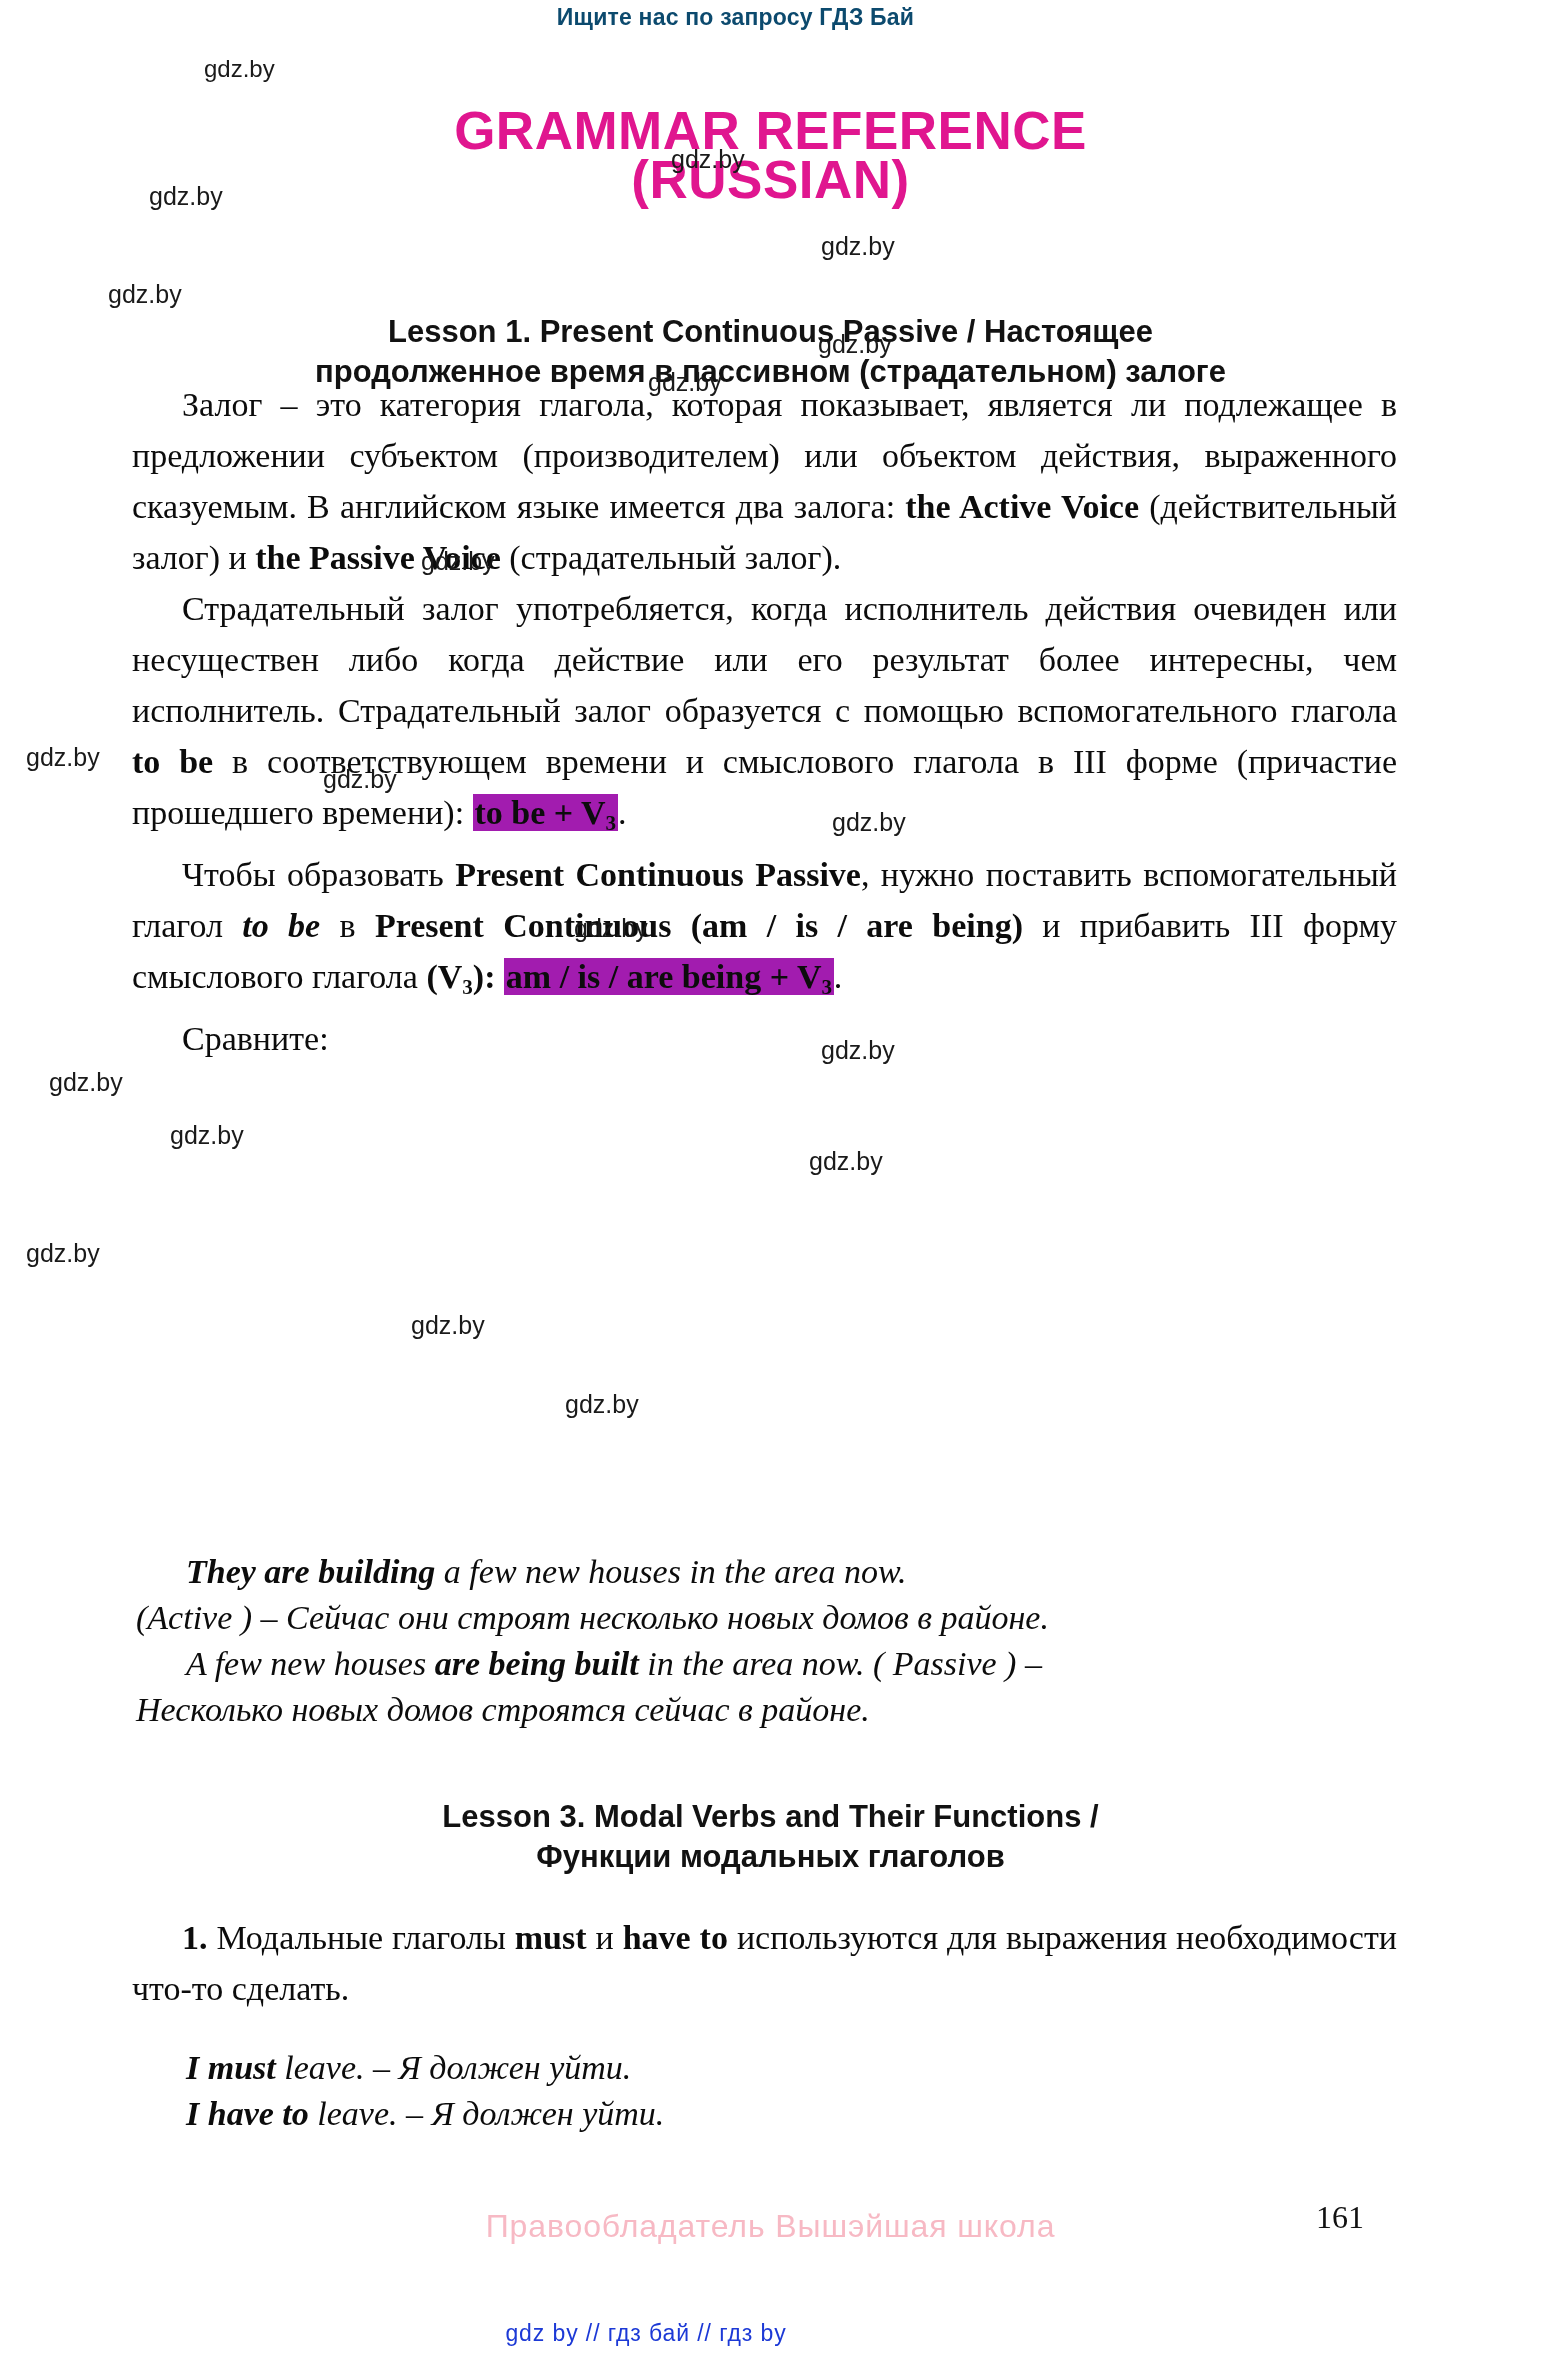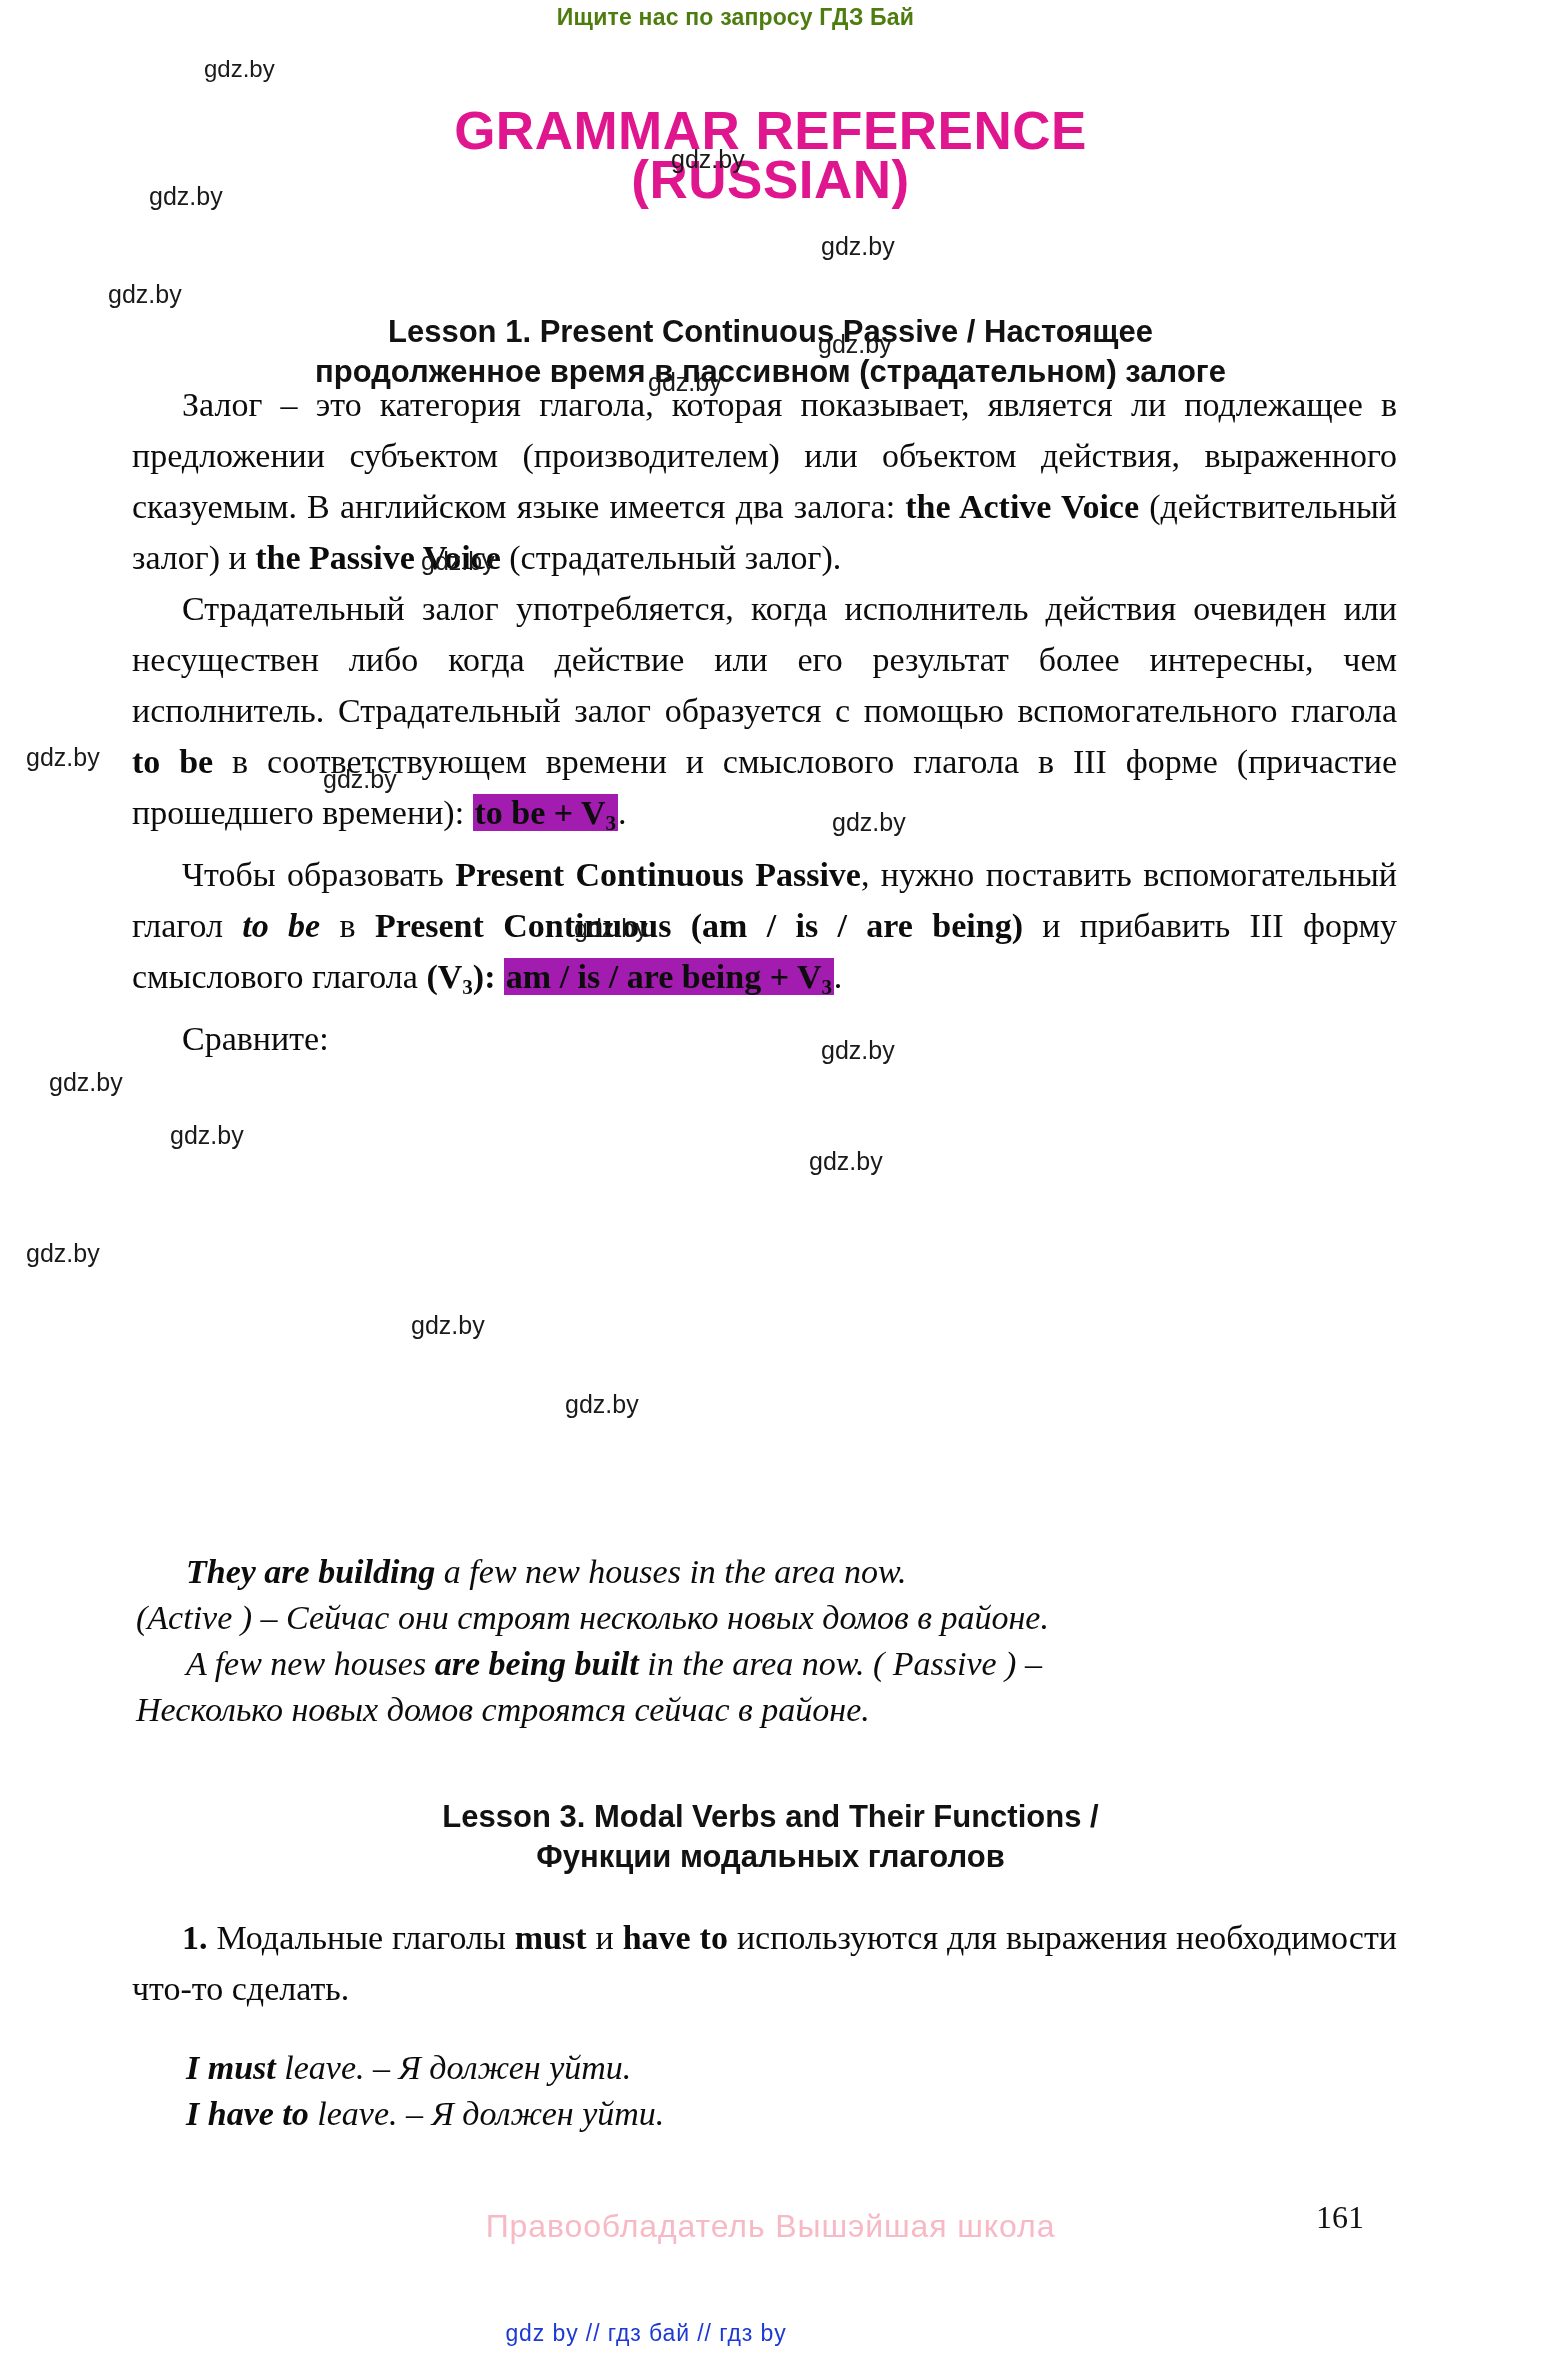--- a/index.html
+++ b/index.html
@@ -22,21 +22,21 @@
     pointer-events:none;
     z-index:5;
   }
 
   
   .banner{
     position:absolute;top:3.7px;left:0;width:1471px;
     text-align:center;
     font-family:"Liberation Sans", sans-serif;
     font-weight:bold;font-size:23px;
-    color:#4d7c0f;
+    color:#0c4a6e;
     letter-spacing:0.2px;
     z-index:6;
   }
 
   
   .title{
     position:absolute;left:0;width:1541px;
     text-align:center;
     font-family:"Liberation Sans", sans-serif;
     font-weight:bold;

